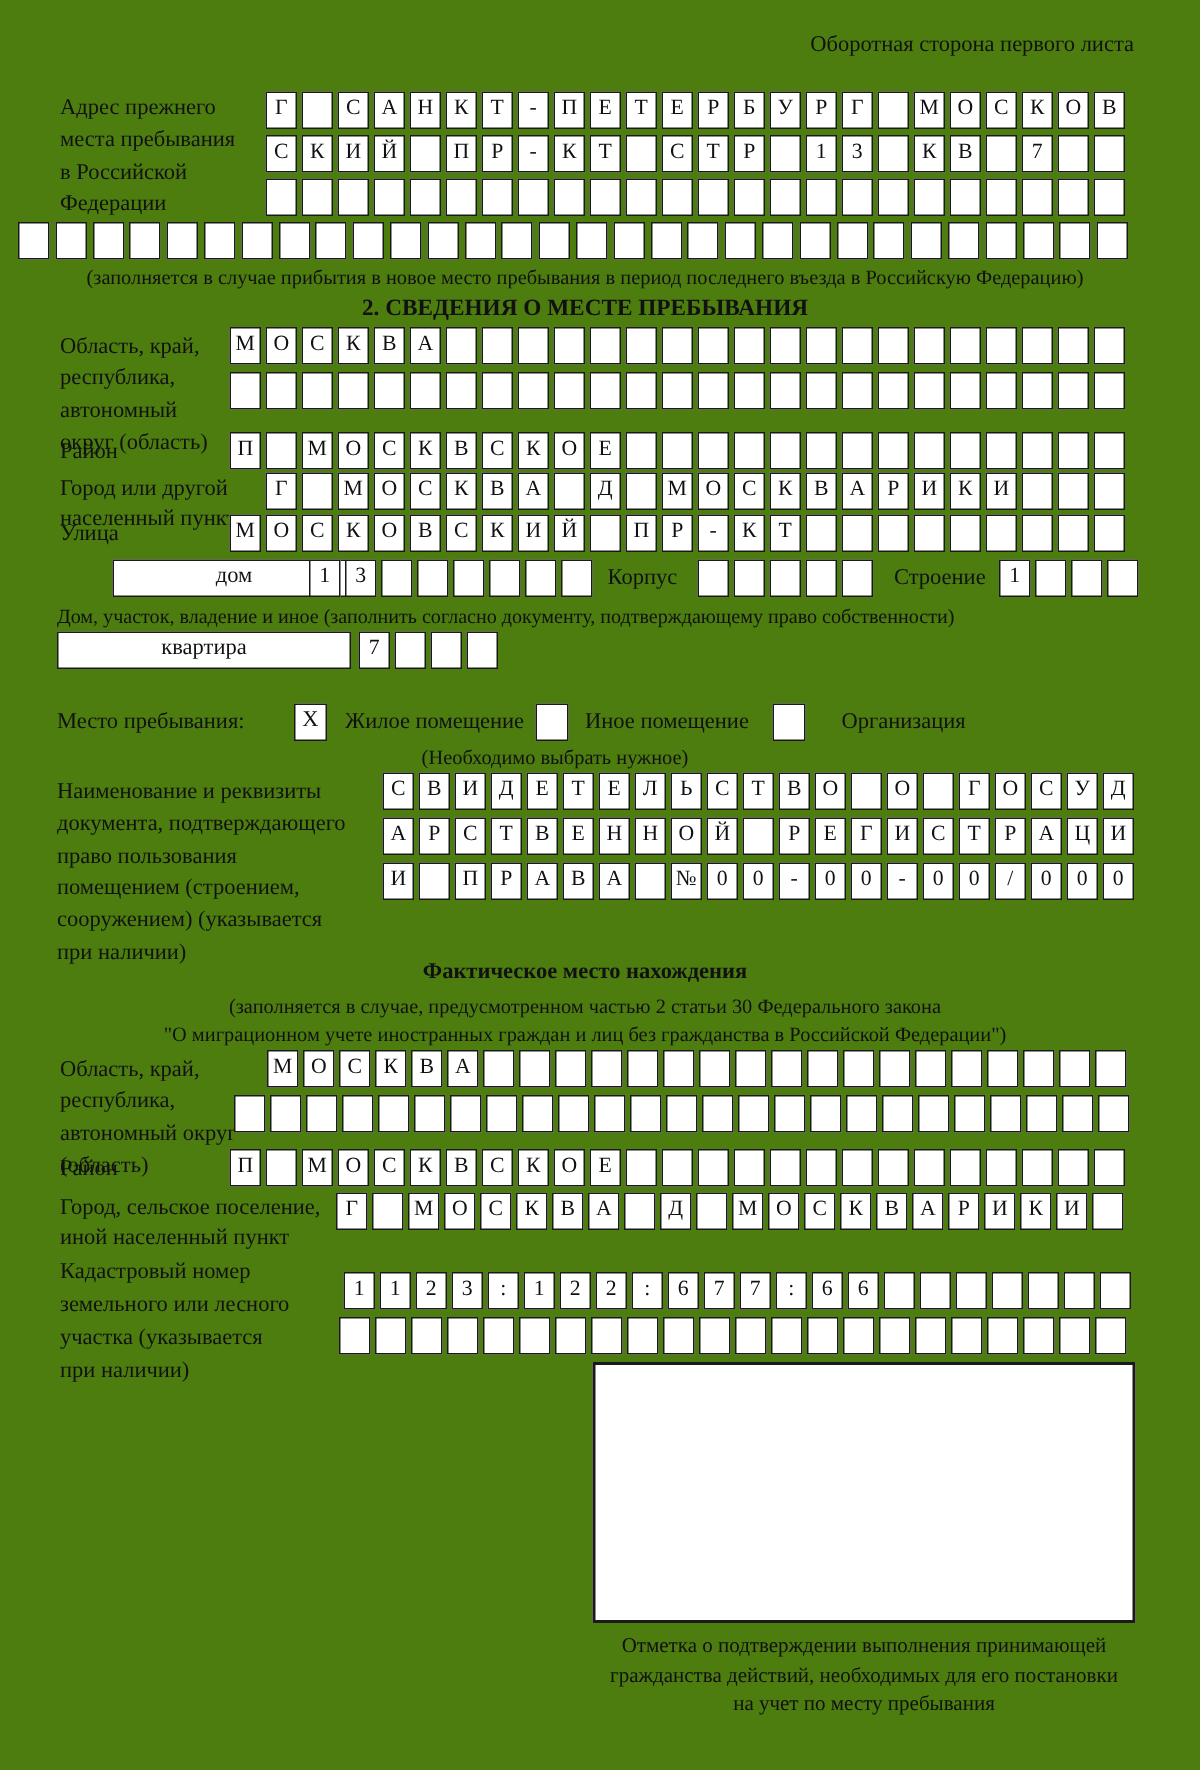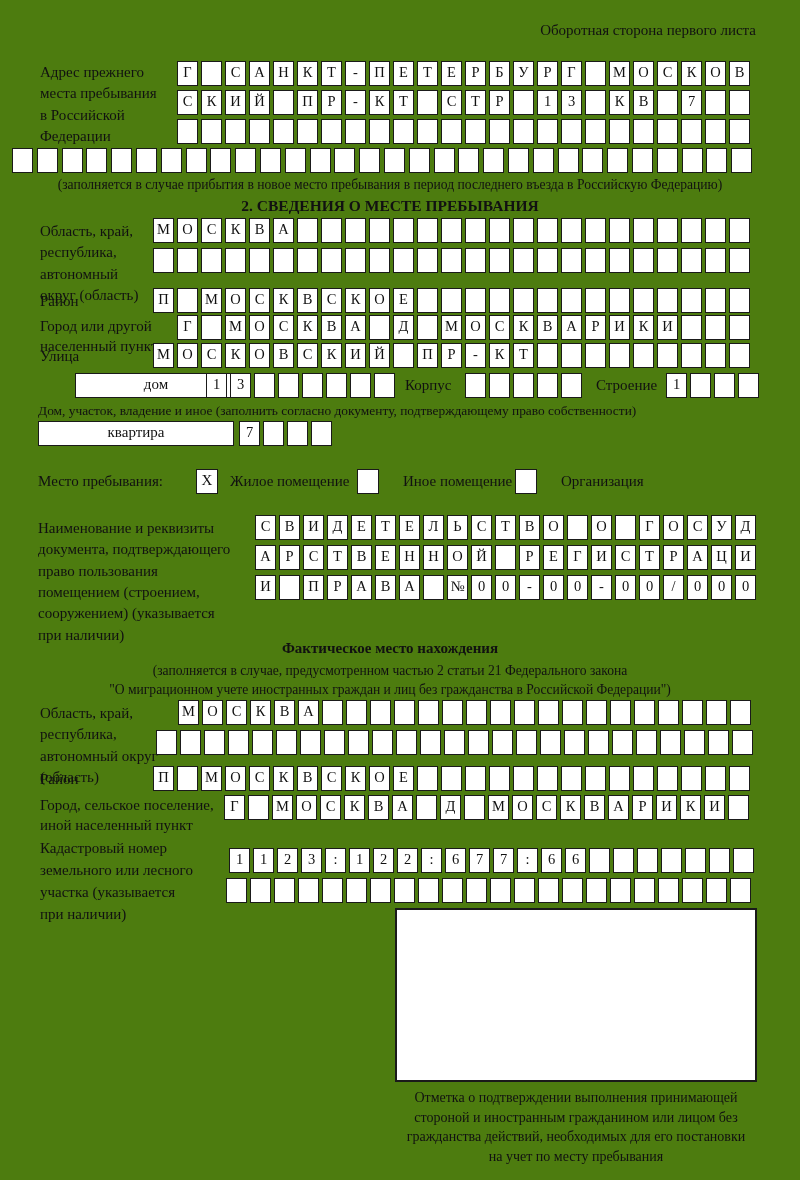--- a/index.html
+++ b/index.html
@@ -326,23 +326,24 @@
       <div class="cell">7</div>
       <div class="cell"></div>
       <div class="cell"></div>
       <div class="cell"></div>
     </div>
 
   <div class="lbl" style="left:38px;top:471px;">Место пребывания:</div>
   <div class="checkbox" style="left:196px;top:469px;">X</div>
   <div class="lbl" style="left:230px;top:471px;">Жилое помещение</div>
   <div class="checkbox" style="left:357px;top:469px;"></div>
-  <div class="lbl" style="left:403px;top:471px;">Иное помещение</div>
+  <div class="lbl" style="left:390px;top:471px;">Иное помещение</div>
   <div class="checkbox" style="left:515px;top:469px;"></div>
   <div class="lbl" style="left:561px;top:471px;">Организация</div>
+  <div class="note" style="left:170px;top:497px;width:400px;">(Необходимо выбрать нужное)</div>
 
   <div class="lbl" style="left:38px;top:518px;">Наименование и реквизиты</div>
   <div class="lbl" style="left:38px;top:539px;">документа, подтверждающего</div>
   <div class="lbl" style="left:38px;top:561px;">право пользования</div>
   <div class="lbl" style="left:38px;top:582px;">помещением (строением,</div>
   <div class="lbl" style="left:38px;top:603px;">сооружением) (указывается</div>
   <div class="lbl" style="left:38px;top:625px;">при наличии)</div>
   <div class="row" style="left:255px;top:515px;">
       <div class="cell">С</div>
       <div class="cell">В</div>
@@ -407,21 +408,21 @@
       <div class="cell">-</div>
       <div class="cell">0</div>
       <div class="cell">0</div>
       <div class="cell">/</div>
       <div class="cell">0</div>
       <div class="cell">0</div>
       <div class="cell">0</div>
     </div>
 
   <div class="title" style="left:0;top:640px;width:780px;font-size:15px;">Фактическое место нахождения</div>
-  <div class="note" style="left:20px;top:663px;width:740px;">(заполняется в случае, предусмотренном частью 2 статьи 21 Федерального закона</div>
+  <div class="note" style="left:20px;top:663px;width:740px;">(заполняется в случае, предусмотренном частью 2 статьи 30 Федерального закона</div>
   <div class="note" style="left:20px;top:682px;width:740px;">"О миграционном учете иностранных граждан и лиц без гражданства в Российской Федерации")</div>
 
   <div class="lbl" style="left:40px;top:703px;">Область, край,</div>
   <div class="lbl" style="left:40px;top:724px;">республика,</div>
   <div class="lbl" style="left:40px;top:746px;">автономный округ</div>
   <div class="lbl" style="left:40px;top:767px;">(область)</div>
   <div class="row" style="left:178px;top:700px;">
       <div class="cell">М</div>
       <div class="cell">О</div>
       <div class="cell">С</div>
@@ -580,18 +581,17 @@
       <div class="cell"></div>
       <div class="cell"></div>
       <div class="cell"></div>
       <div class="cell"></div>
       <div class="cell"></div>
     </div>
 
   <div class="stamp-box" style="left:395px;top:908px;width:362px;height:174px;"></div>
   <div class="abs" style="left:366px;top:1088px;width:420px;text-align:center;font-size:14px;line-height:19.5px;">
     <div>Отметка о подтверждении выполнения принимающей</div>
-    <div>стороной и иностранным гражданином или лицом без</div>
     <div>гражданства действий, необходимых для его постановки</div>
     <div>на учет по месту пребывания</div>
   </div>
 
 </div>
 
 </body></html>

